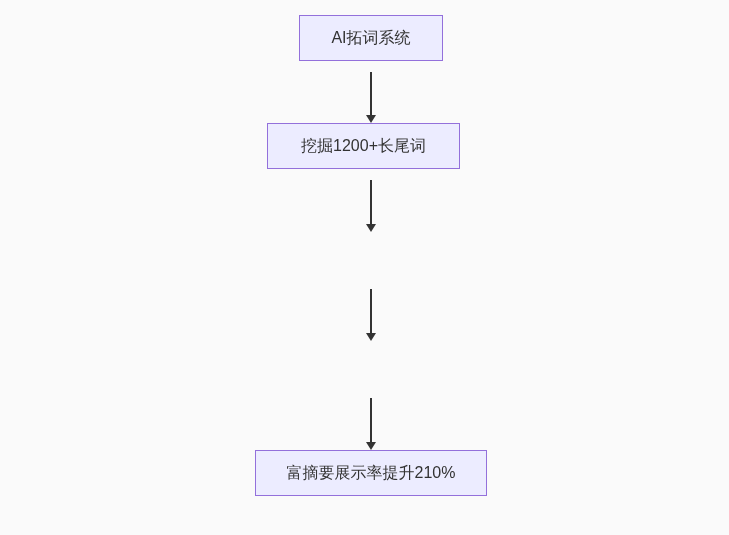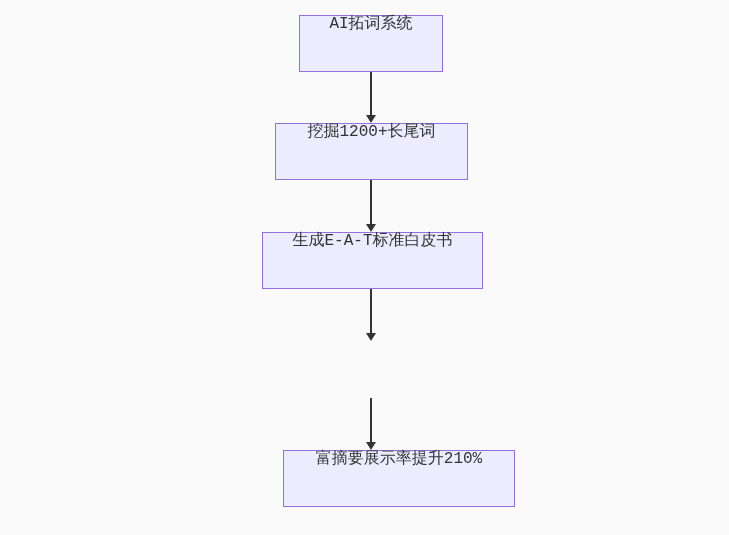--- a/index.html
+++ b/index.html
@@ -17,27 +17,26 @@
     overflow: hidden;
     font-family: "Liberation Sans", "DejaVu Sans", sans-serif;
   }
   .diagram {
     position: relative;
     width: 729px;
     height: 535px;
   }
   .node {
     position: absolute;
-    height: 57px;
+    height: 46px;
     background: var(--node-fill);
     border: 1px solid var(--node-border);
     display: flex;
-    align-items: flex-start;
+    align-items: center;
     justify-content: center;
-    font-family: Liberation Mono, monospace;
   }
   .node-label {
     color: var(--text);
     font-size: 16px;
     line-height: 1;
     white-space: nowrap;
     text-align: center;
   }
   .edge {
     position: absolute;
@@ -70,41 +69,38 @@
 
   <div class="node" style="left:299px; top:15px; width:144px;">
     <span class="node-label">AI拓词系统</span>
   </div>
 
   <div class="edge" style="top:72px; height:51px;">
     <div class="edge-line"></div>
     <div class="edge-head"></div>
   </div>
 
-  <div class="node" style="left:275px; top:123px; width:193px;">
+  <div class="node" style="left:267px; top:123px; width:193px;">
     <span class="node-label">挖掘1200+长尾词</span>
   </div>
 
   <div class="edge" style="top:180px; height:52px;">
     <div class="edge-line"></div>
     <div class="edge-head"></div>
   </div>
 
-  <div class="node" style="left:262px; top:232px; width:221px;">
-    <span class="node-label">生成E-A-T标准白皮书</span>
-  </div>
 
   <div class="edge" style="top:289px; height:52px;">
     <div class="edge-line"></div>
     <div class="edge-head"></div>
   </div>
 
 
   <div class="edge" style="top:398px; height:52px;">
     <div class="edge-line"></div>
     <div class="edge-head"></div>
   </div>
 
-  <div class="node" style="left:255px; top:450px; width:232px;margin-left:28px;">
+  <div class="node" style="left:255px; top:450px; width:232px;">
     <span class="node-label">富摘要展示率提升210%</span>
   </div>
 
 </div>
 
 </body></html>

